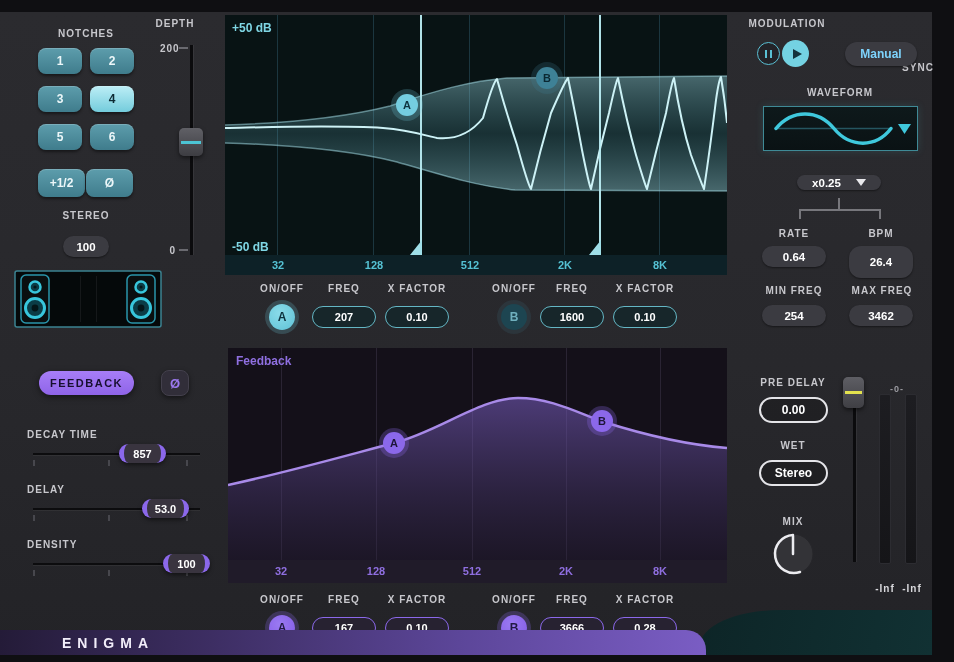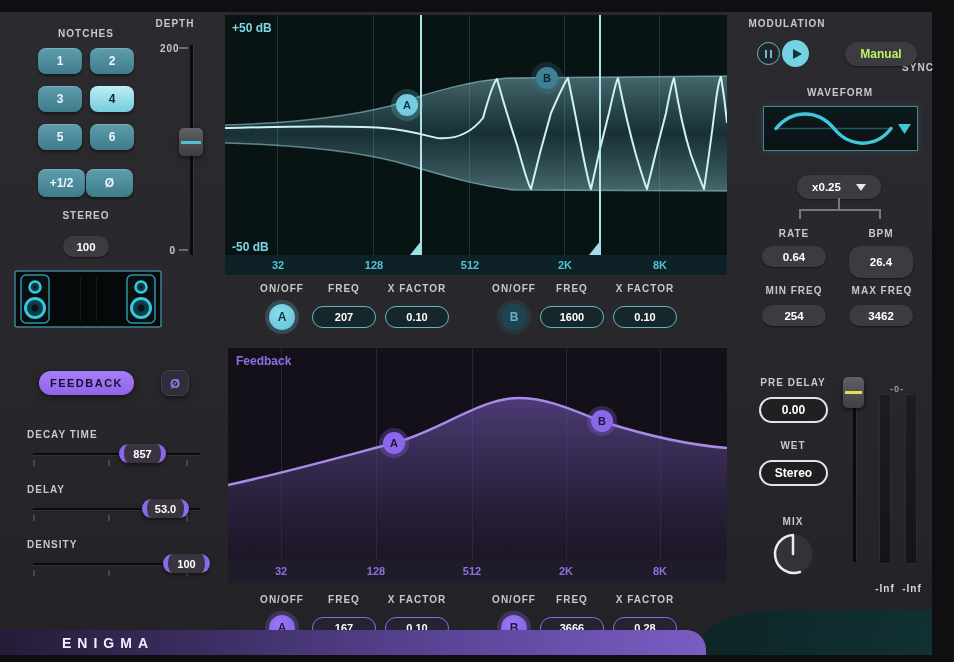--- a/index.html
+++ b/index.html
@@ -172,32 +172,32 @@
 
   <div class="circle-btn" style="left:757px;top:42px;width:23px;height:23px;border:1.5px solid #5ac0d4;background:#232328;">
     <span style="display:flex;gap:2.5px;">
       <span style="display:block;width:2.5px;height:8px;background:#5ac0d4;"></span>
       <span style="display:block;width:2.5px;height:8px;background:#5ac0d4;"></span>
     </span>
   </div>
   <div class="circle-btn" style="left:782px;top:40px;width:27px;height:27px;background:#74d2e2;">
     <span style="display:block;width:0;height:0;border-left:9px solid #14333c;border-top:5.5px solid transparent;border-bottom:5.5px solid transparent;margin-left:3px;"></span>
   </div>
-  <div class="pill-dark" style="left:845px;top:42px;width:72px;height:24px;color:#bef264;font-size:12px;">Manual</div>
+  <div class="pill-dark" style="left:845px;top:42px;width:72px;height:24px;color:#7dd3fc;font-size:12px;">Manual</div>
 
   <div class="lbl" style="left:800px;top:87px;width:80px;">WAVEFORM</div>
   <div style="position:absolute;left:763px;top:106px;width:155px;height:45px;border:1px solid #3f8a96;background:linear-gradient(180deg,#0e191b,#0a1214);box-shadow:0 0 8px rgba(60,170,185,.18);">
     <svg width="153" height="43" viewBox="0 0 153 43">
       <path d="M10,21.5 L128,21.5" stroke="#255660" stroke-width="1.5"></path>
       <path d="M12,21.5 C28,2 54,2 70,21.5 C86,41 112,41 127,21.5" fill="none" stroke="#3fc8dc" stroke-width="3.5" stroke-linecap="round"></path>
       <polygon points="134,17 147,17 140.5,27" fill="#3fc8dc"></polygon>
     </svg>
   </div>
 
-  <div class="pill-dark" style="left:797px;top:175px;width:84px;height:24px;gap:15px;">
+  <div class="pill-dark" style="left:797px;top:175px;width:84px;height:15px;gap:15px;">
     <span>x0.25</span>
     <span style="display:block;width:0;height:0;border-top:7px solid #e8e8ec;border-left:5px solid transparent;border-right:5px solid transparent;"></span>
   </div>
 
   <div style="position:absolute;left:838px;top:198px;width:2px;height:11px;background:#77777c;"></div>
   <div style="position:absolute;left:799px;top:209px;width:82px;height:2px;background:#77777c;"></div>
   <div style="position:absolute;left:799px;top:209px;width:2px;height:10px;background:#77777c;"></div>
   <div style="position:absolute;left:879px;top:209px;width:2px;height:10px;background:#77777c;"></div>
 
   <div class="lbl" style="left:769px;top:228px;width:50px;">RATE</div>

